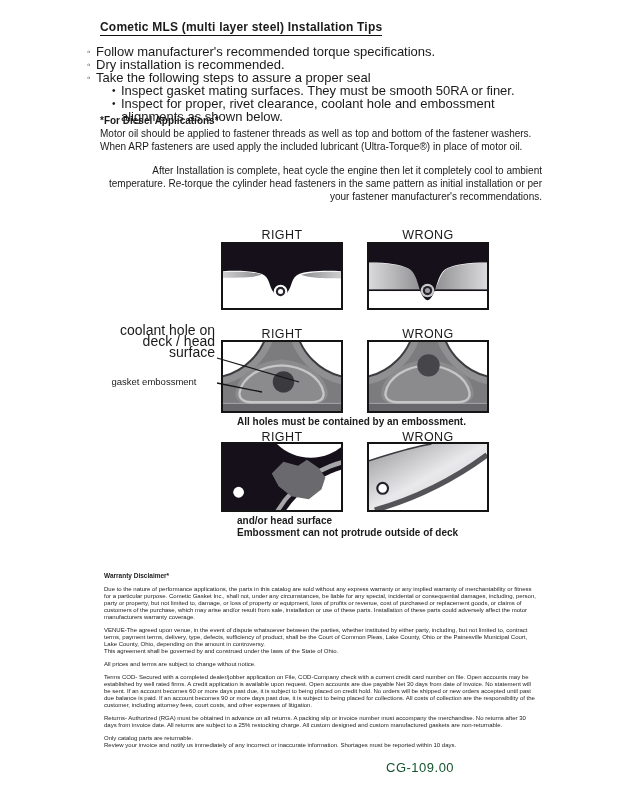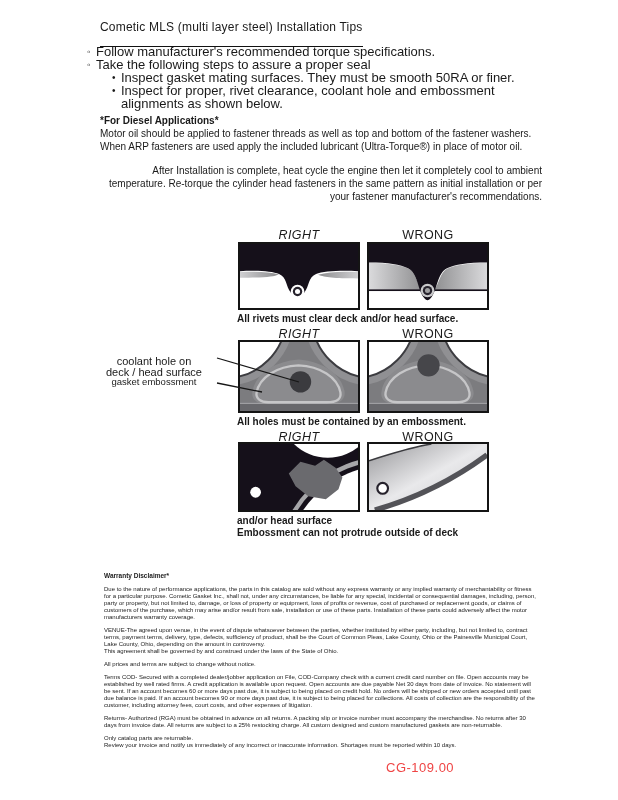--- a/index.html
+++ b/index.html
@@ -2,64 +2,67 @@
 <html><head>
 <meta charset="utf-8">
 <style>
   html,body{margin:0;padding:0;background:#e8e8e8;}
   .page{
     position:relative;width:618px;height:800px;margin:0 auto;background:#ffffff;
     font-family:"Liberation Sans","DejaVu Sans",sans-serif;color:#1a1a1a;overflow:hidden;
   }
   .abs{position:absolute;}
   
-  .title{left:100px;top:20px;font-size:12px;font-weight:normal;letter-spacing:.2px;
-         border-bottom:1.6px solid #111;padding-bottom:12px;}
+  .title{left:100px;top:20px;font-size:12px;font-weight:bold;letter-spacing:.2px;
+         border-bottom:1.6px solid #111;padding-bottom:1px;}
   
   .bullets{left:87px;top:45px;width:470px;font-size:13px;line-height:13px;}
   .brow{display:flex;}
   .brow::before{content:"◦";width:9px;flex:0 0 9px;font-size:10px;}
   .srow{display:flex;margin-left:25px;}
   .srow::before{content:"•";width:9px;flex:0 0 9px;font-size:10px;}
   
   .h2{left:100px;top:115px;font-size:10px;font-weight:bold;}
   .para{left:100px;width:442px;font-size:10px;line-height:13px;}
   .p1{top:127px;} .p2{top:164px;text-align:right;} .pnote{top:205px;}
   
   .figlabel{width:122px;text-align:center;font-size:12.5px;letter-spacing:.4px;}
   .figbox{box-sizing:border-box;width:122px;border:2.5px solid #141414;background:#fff;}
   .figbox svg{display:block;width:100%;height:100%;}
   .cap{font-weight:bold;font-size:10px;line-height:12px;}
   .r1l{top:228px;} .r1b{top:242px;height:68px;}
   .r2l{top:327px;} .r2b{top:340px;height:73px;}
   .r3l{top:430px;} .r3b{top:442px;height:70px;}
-  .colL{left:238px;font-style:italic;} .colR{left:367px;}
+  .colL{left:221px;} .colR{left:367px;}
   .cap1{left:237px;top:313px;}
   .cap2{left:237px;top:416px;width:252px;}
   .cap3{left:237px;top:515px;}
-  .sidelabels{left:93px;top:356px;width:122px;text-align:center;font-size:11px;line-height:11px;}
+  .sidelabels{left:93px;top:325px;width:122px;text-align:right;font-size:14px;line-height:11px;}
   .sidelabel2{left:93px;top:376px;width:122px;text-align:center;font-size:9.5px;line-height:11px;}
   .overlay{left:0;top:0;width:618px;height:800px;pointer-events:none;}
   
   .fine{left:104px;top:572px;width:432px;font-size:6px;line-height:7px;color:#222;}
   .fine .fh{font-size:6.5px;font-weight:bold;margin-bottom:7px;}
   .fine .fp{margin:0 0 6px 0;}
   .fine .fp0{margin:0;}
-  .footer{left:386px;top:760px;font-size:13px;letter-spacing:.5px;color:#ef4444;}
+  .footer{left:386px;top:760px;font-size:13px;letter-spacing:.5px;color:#14532d;}
 </style>
 </head>
 <body>
 
 <div class="page">
 
   <div class="abs title">Cometic MLS (multi layer steel) Installation Tips</div>
 
   <div class="abs bullets">
     <div class="brow">
         <span>Follow manufacturer's recommended torque specifications.</span>
+      </div>
+    <div class="brow">
+        <span>Dry installation is recommended.</span>
       </div>
     <div class="brow">
         <span>Take the following steps to assure a proper seal</span>
       </div>
     <div class="srow">
         <span>Inspect gasket mating surfaces.  They must be smooth 50RA or finer.</span>
       </div>
     <div class="srow">
         <span>Inspect for proper, rivet clearance, coolant hole and embossment alignments as shown below.</span>
       </div>
@@ -110,21 +113,20 @@
       <path d="M0,19.5 C18,19.5 33,21.5 41,25.5 C48,29.5 49,40 54,47.5 L0,47.5 Z" fill="url(#g2a)"></path>
       <path d="M121,19.5 C103,19.5 88,21.5 80,25.5 C73,29.5 72,40 67,47.5 L121,47.5 Z" fill="url(#g2b)"></path>
       <path d="M0,0 H121 V19 C101,19 88,21 80,25 C70,30 70,47 64,55 C61,59 59,59 56,55 C50,47 50,30 40,25 C32,21 20,19 0,19 Z" fill="#15101a"></path>
       <rect x="0" y="46.8" width="121" height="1.7" fill="#15101a"></rect>
       <circle cx="60" cy="48" r="7" fill="#c9c9cb"></circle>
       <circle cx="60" cy="48" r="4.8" fill="#26222c"></circle>
       <circle cx="60" cy="48" r="2.6" fill="#a0a0a2"></circle>
     </svg>
   </div>
 
-  <div class="abs cap cap1">All rivets must clear deck and/or head surface.</div>
 
   <div class="abs figlabel colL r2l">RIGHT</div>
   <div class="abs figlabel colR r2l">WRONG</div>
 
   <div class="abs sidelabels">
     <div>coolant hole on</div>
     <div>deck / head surface</div>
   </div>
   <div class="abs sidelabel2">gasket embossment</div>
 

